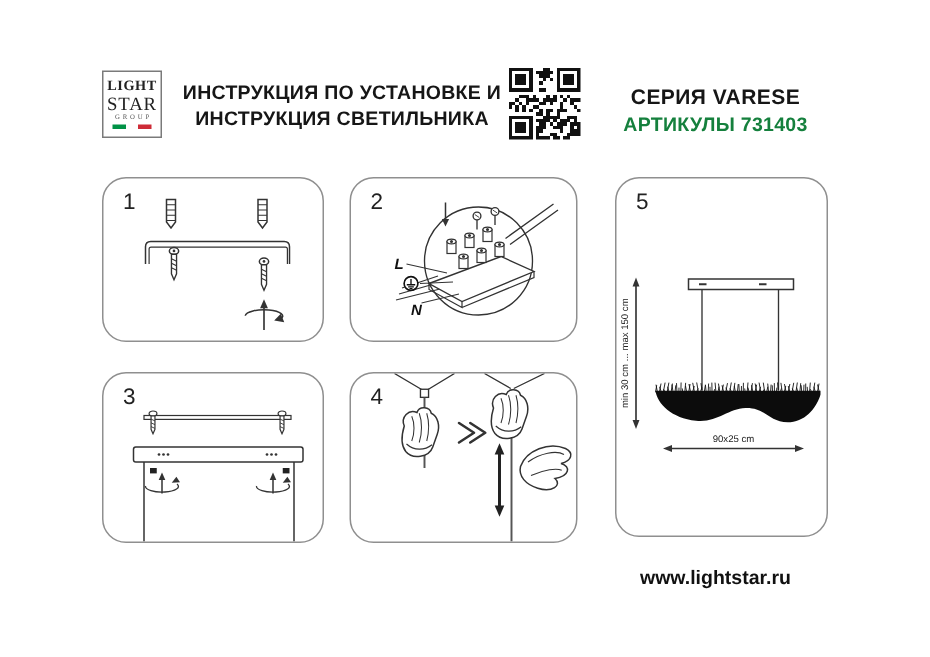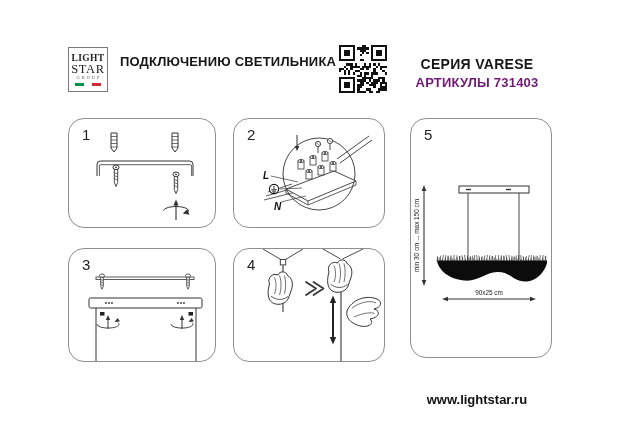--- a/index.html
+++ b/index.html
@@ -16,53 +16,54 @@
   .logo-flag{margin-top:2px;width:26px;height:3px;display:flex;}
   .logo-flag span{flex:1;height:100%;}
 
   .title{position:absolute;left:116px;top:53px;width:224px;text-align:center;
          font-size:13px;line-height:17px;font-weight:bold;color:#161616;letter-spacing:.2px;}
 
   .qr{position:absolute;left:339px;top:45px;width:48px;height:48px;}
 
   .right-head{position:absolute;left:404px;top:56px;width:146px;text-align:center;}
   .series{font-size:14px;font-weight:bold;color:#161616;letter-spacing:.3px;}
-  .articles{font-size:13px;font-weight:bold;color:#701a75;margin-top:3px;letter-spacing:.2px;}
+  .articles{font-size:13px;font-weight:bold;color:#15803d;margin-top:3px;letter-spacing:.2px;}
 
   
   .panel{position:absolute;border:1px solid #8f8f8f;border-radius:16px;background:#fff;box-sizing:border-box;}
   .panel svg{position:absolute;left:0;top:0;width:100%;height:100%;}
   .step-num{position:absolute;left:13px;top:7px;font-size:15px;color:#222;z-index:2;}
   .p1{left:68px;top:118px;width:148px;height:110px;}
   .p2{left:233px;top:118px;width:152px;height:110px;}
   .p3{left:68px;top:248px;width:148px;height:114px;}
   .p4{left:233px;top:248px;width:152px;height:114px;}
   .p5{left:410px;top:118px;width:142px;height:240px;}
 
-  .footer{position:absolute;left:404px;top:392px;width:146px;text-align:center;
+  .footer{position:absolute;left:404px;top:377px;width:146px;text-align:center;
           font-size:13px;font-weight:bold;color:#111;}
 </style>
 </head>
 <body>
 
 <div class="page">
 
   <div class="logo-box">
     <div class="logo-l1">LIGHT</div>
     <div class="logo-l2">STAR</div>
     <div class="logo-l3">GROUP</div>
     <div class="logo-flag">
       <span style="background:#009246"></span>
         <span style="background:#fdfdfd"></span>
         <span style="background:#CE2B37"></span>
     </div>
   </div>
 
   <div class="title">
-    <div>ПОДКЛЮЧЕНИЮ СВЕТИЛЬНИКА</div>
+    <div>ИНСТРУКЦИЯ ПО УСТАНОВКЕ И</div>
+    <div>ИНСТРУКЦИЯ СВЕТИЛЬНИКА</div>
   </div>
 
   <div class="qr">
     <svg viewBox="0 0 21 21" width="48" height="48" shape-rendering="crispEdges">
       <g fill="#111">
         <rect x="0" y="0" width="7" height="7"></rect>
           <rect x="14" y="0" width="7" height="7"></rect>
           <rect x="0" y="14" width="7" height="7"></rect>
       </g>
       <g fill="#fff">

